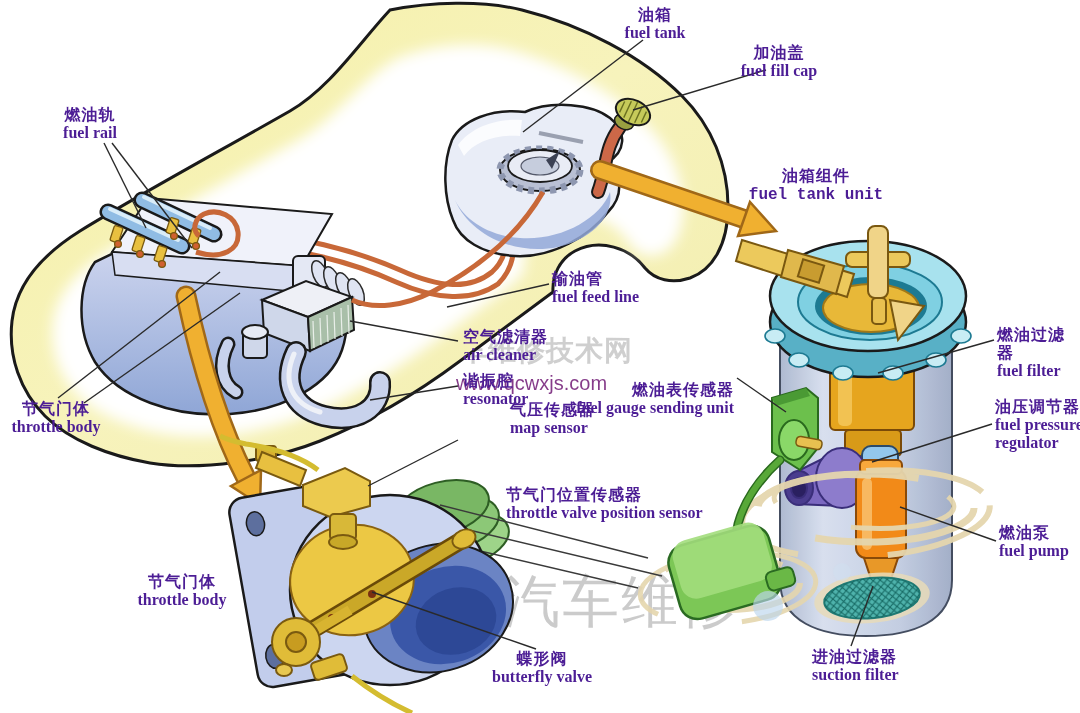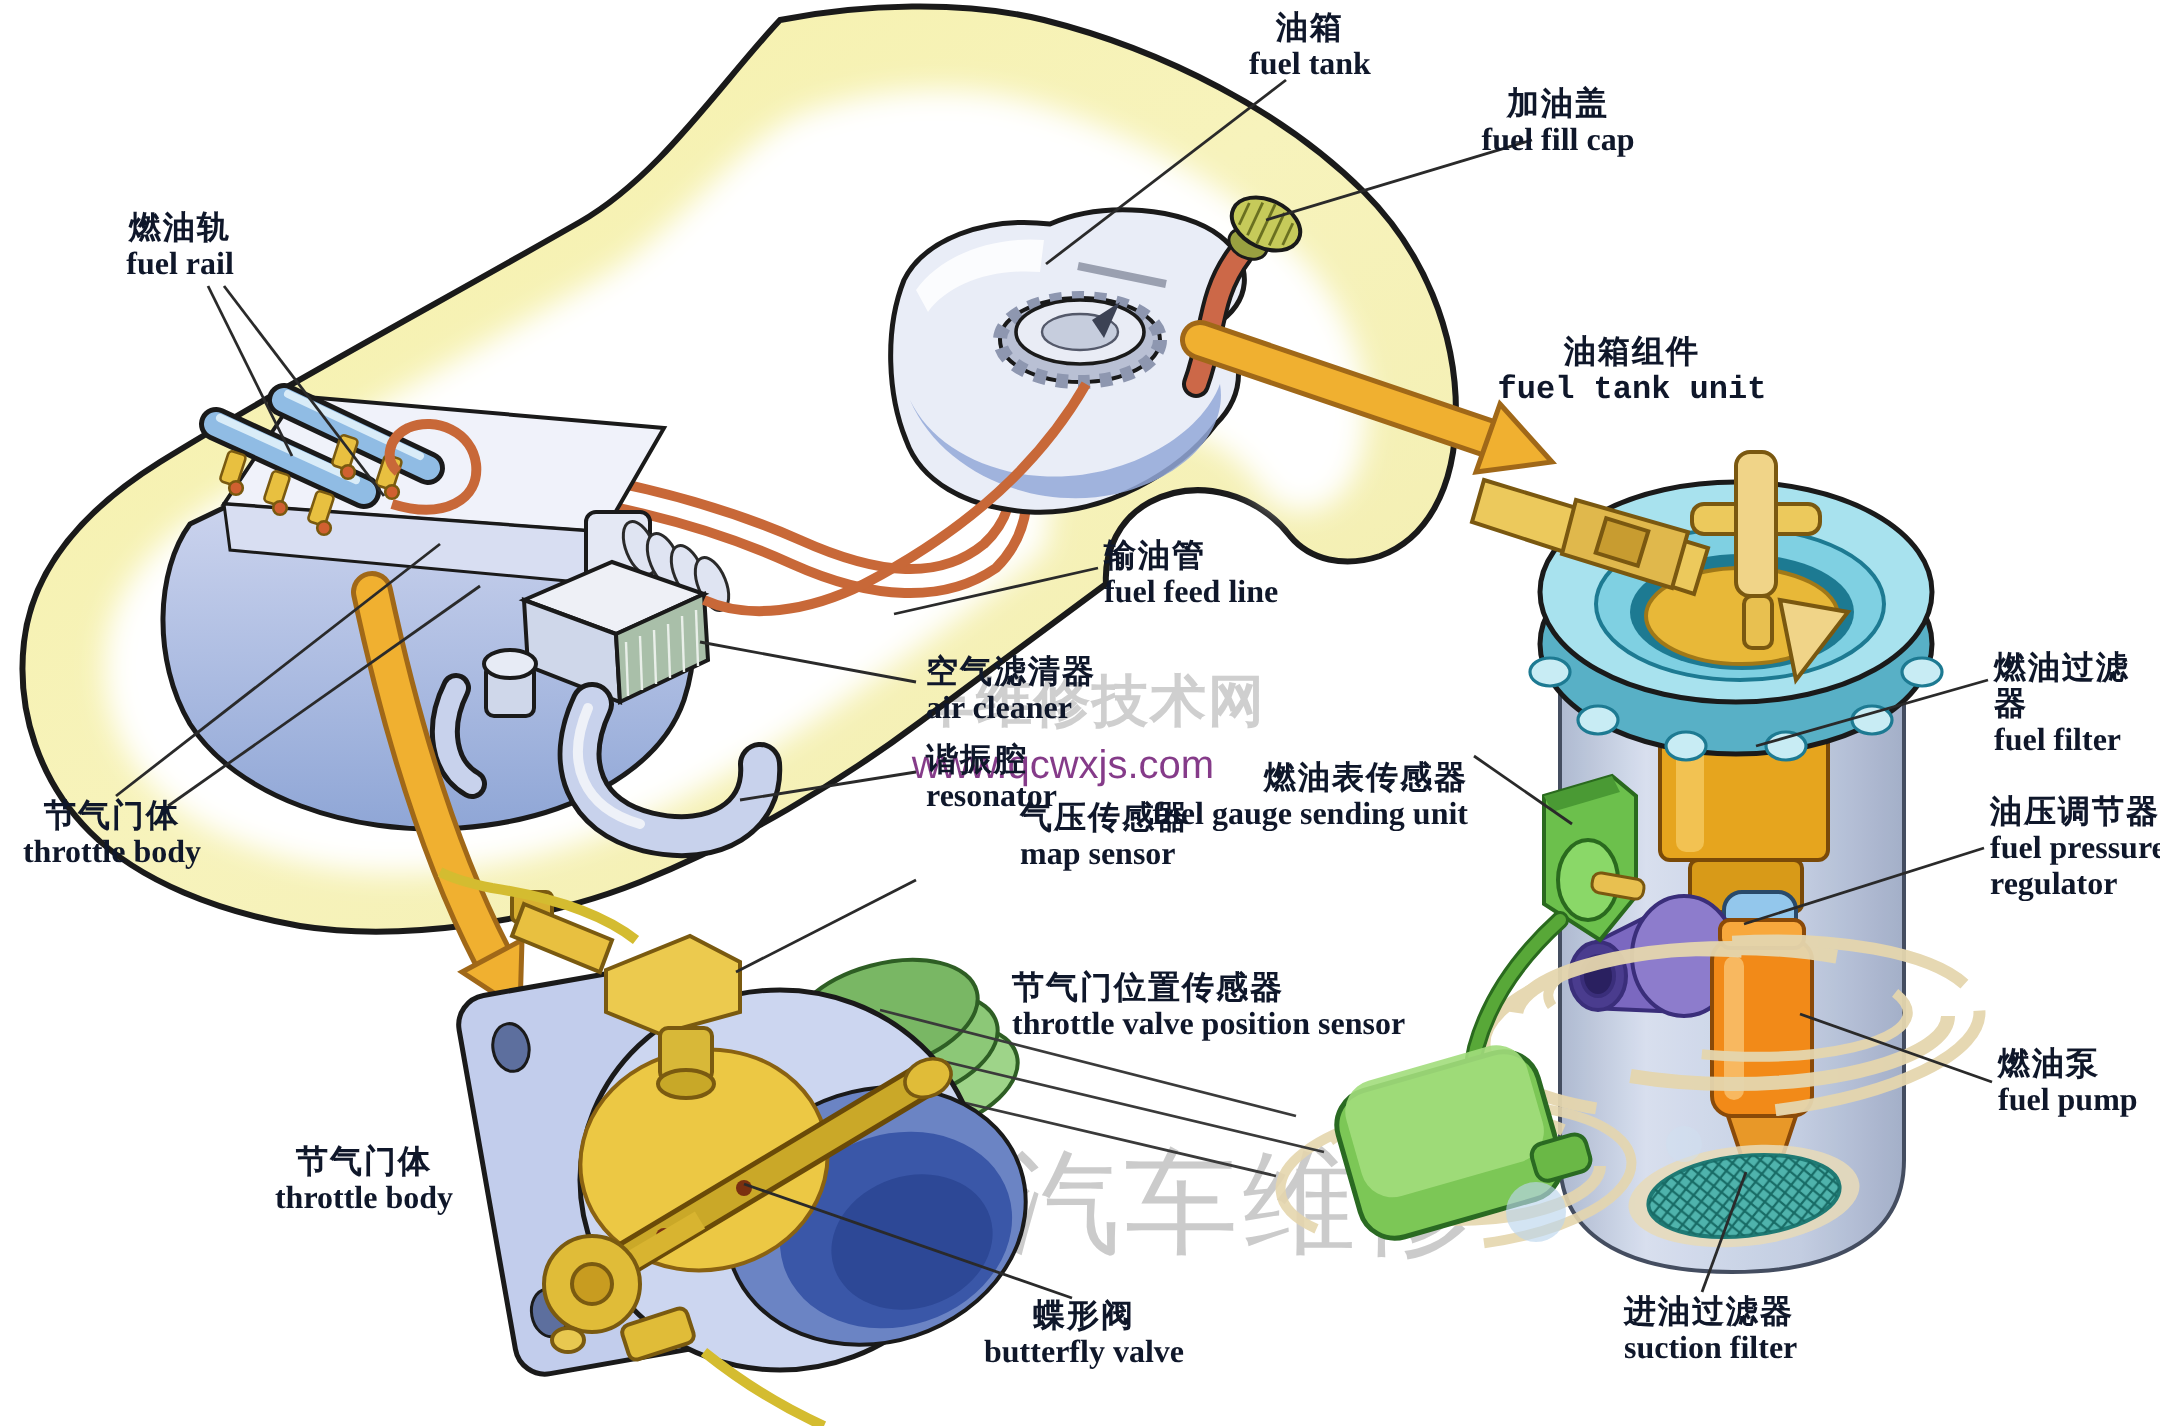--- a/index.html
+++ b/index.html
@@ -2,21 +2,21 @@
 <html><head>
 <meta charset="utf-8">
 <style>
   html,body{margin:0;padding:0;background:#888;}
   #stage{
     position:relative;width:1080px;height:713px;background:#ffffff;
     overflow:hidden;font-family:"Liberation Serif","DejaVu Serif",serif;
   }
   #art{position:absolute;left:0;top:0;z-index:2;}
   .lbl{
-    position:absolute;z-index:3;color:#0f172a;font-weight:700;
+    position:absolute;z-index:3;color:#4c1d95;font-weight:700;
     text-align:center;line-height:1.13;
   }
   .lbl .zh{display:block;font-size:16px;letter-spacing:1px;}
   .lbl .en{display:block;font-size:16px;white-space:nowrap;}
   .cx{transform:translateX(-50%);}
   .la-left{text-align:left;}
   .la-right{text-align:right;margin-top:17px;}
   .wrapped .en{white-space:normal;width:104px;}
   .wm{position:absolute;z-index:1;font-family:"Liberation Sans","DejaVu Sans",sans-serif;}
   #wm-center{left:430px;top:332px;color:#c7c7c7;opacity:.85;text-align:center;}

